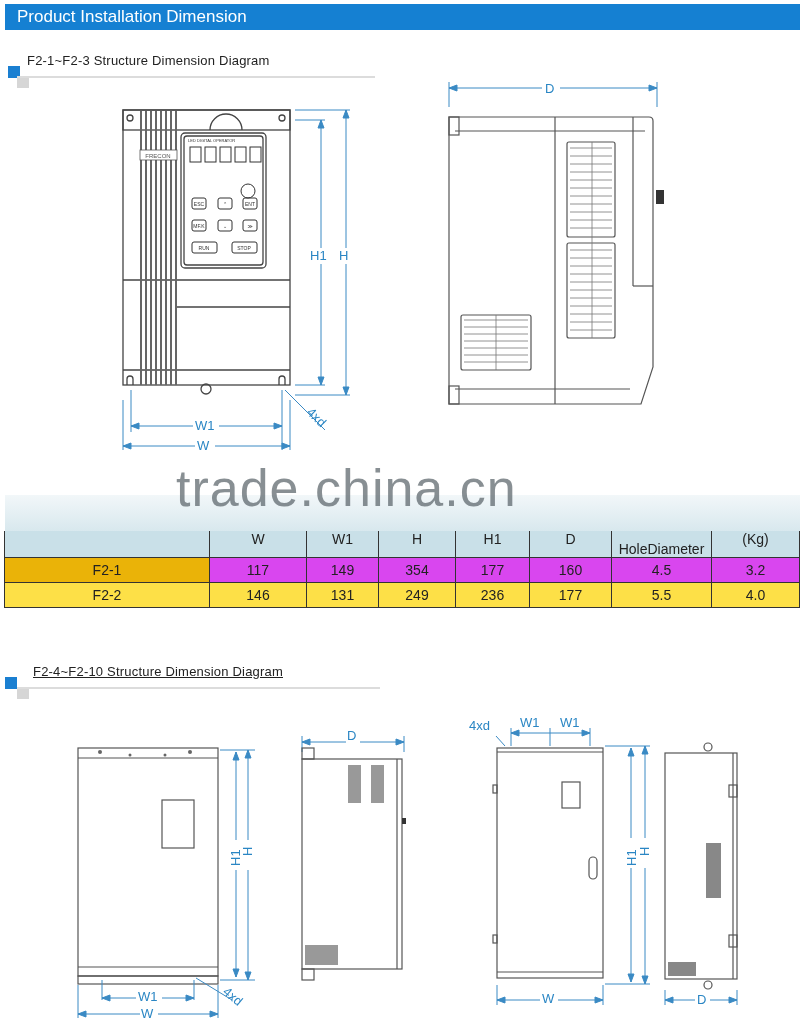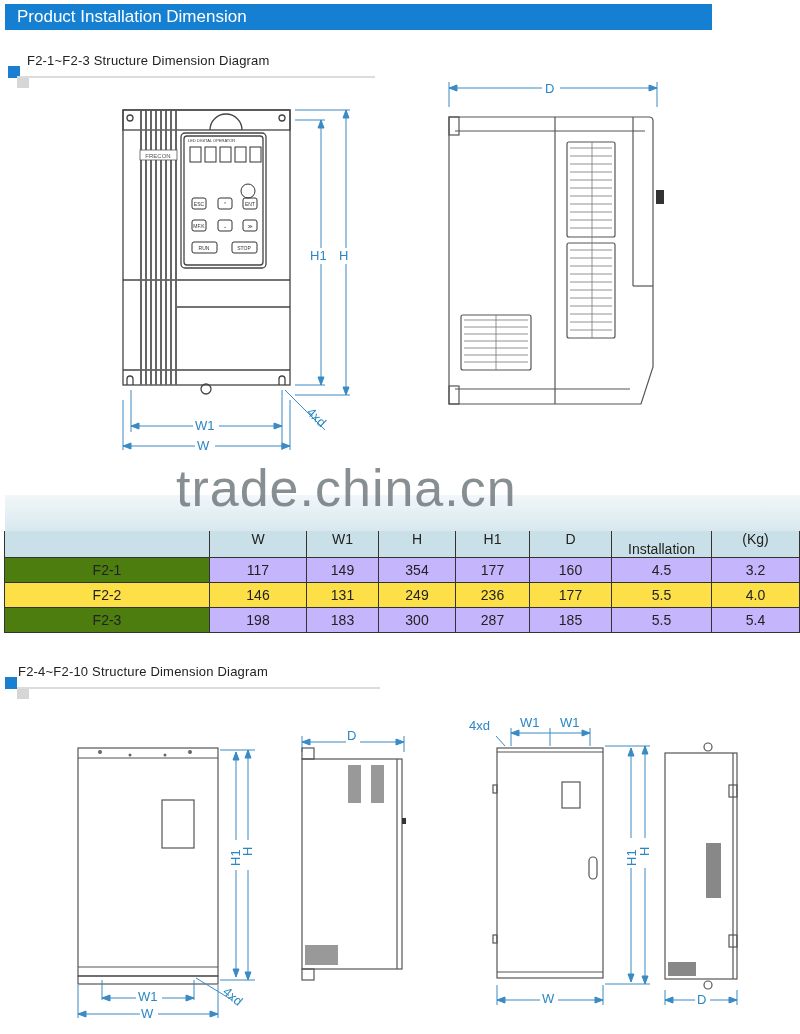--- a/index.html
+++ b/index.html
@@ -1,31 +1,31 @@
 <!DOCTYPE html>
 <html><head>
 <meta charset="utf-8">
 <style>
   * { box-sizing: border-box; margin: 0; padding: 0; }
   body { width: 800px; height: 1034px; background: #ffffff; font-family: "Liberation Sans", sans-serif; position: relative; overflow: hidden; color: #222; }
   .abs { position: absolute; }
-  .banner { left: 5px; top: 4px; width: 707px; height: 26px; background: #1580d2; color: #fff; font-size: 17px; line-height: 26px; padding-left: 12px; }
+  .banner { left: 5px; top: 4px; width: 795px; height: 26px; background: #1580d2; color: #fff; font-size: 17px; line-height: 26px; padding-left: 12px; }
   .sec-title { font-size: 13px; color: #222; letter-spacing: 0.2px; }
   .sec-sq { width: 12px; height: 12px; background: #1a7fd1; }
   .sec-sq2 { width: 12px; height: 10px; background: #d6d6d6; }
   .sec-line { height: 2px; background: #dcdcdc; }
   .dim { color: #2a86c4; font-size: 13px; }
   svg { position: absolute; overflow: visible; }
   .watermark { left: 176px; top: 458px; font-size: 52px; color: rgba(90,100,105,0.72); letter-spacing: 1px; font-family: "Liberation Sans", sans-serif; z-index: 5; }
   table.dims { position: absolute; left: 4px; top: 495px; width: 796px; border-collapse: collapse; font-size: 14px; }
   table.dims th, table.dims td { border: 1.2px solid #333; text-align: center; height: 25px; }
   table.dims thead tr.fade th { border: none; background: linear-gradient(#f2f7f9, #d8e8ee); height: 36px; }
   table.dims thead tr.hdr th { background: #c9e0e8; height: 26px; font-weight: normal; color: #222; border-top: none; vertical-align: top; }
-  table.dims tbody tr td { background: #c4b5fd; }
-  table.dims tbody tr td.model { background: #4d7c0f; }
+  table.dims tbody tr td { background: #d946ef; }
+  table.dims tbody tr td.model { background: #eab308; }
   table.dims tbody tr.alt td { background: #fde047; }
 </style>
 </head>
 <body>
 
 <div class="abs banner"><span>Product Installation Dimension</span></div>
 
 <div class="abs sec-sq" style="left:8px;top:66px;"></div>
 <div class="abs sec-sq2" style="left:17px;top:78px;"></div>
 <div class="abs sec-title" style="left:27px;top:53px;">F2-1~F2-3 Structure Dimension Diagram</div>
@@ -162,21 +162,21 @@
     <tr class="fade">
         <th colspan="8"></th>
       </tr>
     <tr class="hdr">
       <th style="width:205px"></th>
       <th style="width:97px">W</th>
       <th style="width:72px">W1</th>
       <th style="width:77px">H</th>
       <th style="width:74px">H1</th>
       <th style="width:82px">D</th>
-      <th style="width:100px;vertical-align:bottom">Installation</th>
+      <th style="width:100px;vertical-align:bottom">HoleDiameter</th>
       <th>(Kg)</th>
     </tr>
   </thead>
   <tbody>
     <tr>
       <td class="model">F2-1</td>
       <td>117</td>
       <td>149</td>
       <td>354</td>
       <td>177</td>
@@ -187,36 +187,26 @@
     <tr class="alt">
       <td class="model">F2-2</td>
       <td>146</td>
       <td>131</td>
       <td>249</td>
       <td>236</td>
       <td>177</td>
       <td>5.5</td>
       <td>4.0</td>
     </tr>
-    <tr>
-      <td class="model">F2-3</td>
-      <td>198</td>
-      <td>183</td>
-      <td>300</td>
-      <td>287</td>
-      <td>185</td>
-      <td>5.5</td>
-      <td>5.4</td>
-    </tr>
   </tbody>
 </table>
 
 <div class="abs sec-sq" style="left:5px;top:677px;"></div>
 <div class="abs sec-sq2" style="left:17px;top:689px;"></div>
-<div class="abs sec-title" style="left:18px;top:664px;">F2-4~F2-10 Structure Dimension Diagram</div>
+<div class="abs sec-title" style="left:33px;top:664px;text-decoration:underline;">F2-4~F2-10 Structure Dimension Diagram</div>
 <div class="abs sec-line" style="left:17px;top:687px;width:363px;"></div>
 
 <svg style="left:0;top:0;" width="800" height="1034">
 
   <g stroke="#555" fill="none" stroke-width="1.2">
     <rect x="78" y="748" width="140" height="228"></rect>
     <line x1="78" y1="758" x2="218" y2="758"></line>
     <line x1="78" y1="967" x2="218" y2="967"></line>
     <rect x="78" y="976" width="140" height="8"></rect>
     <rect x="162" y="800" width="32" height="48"></rect>

